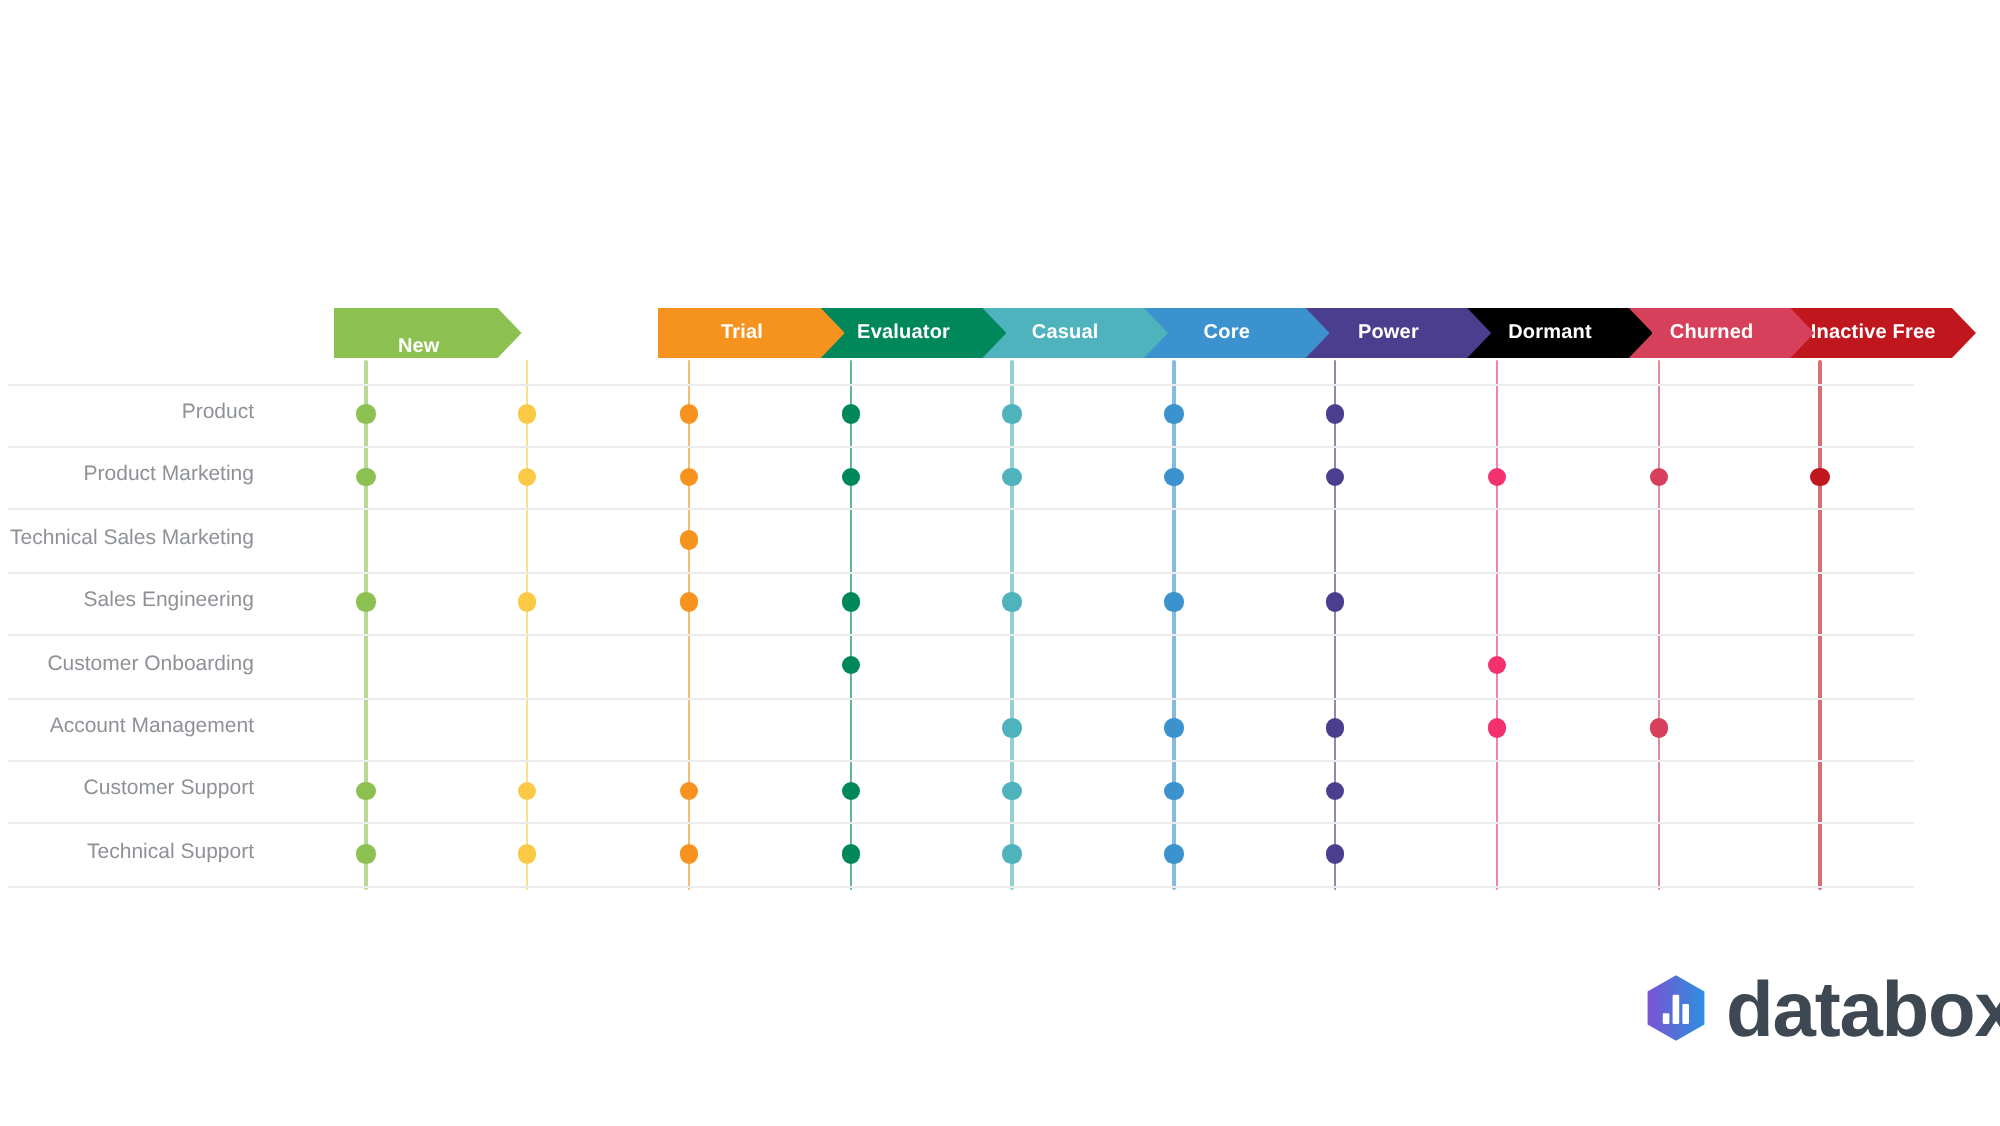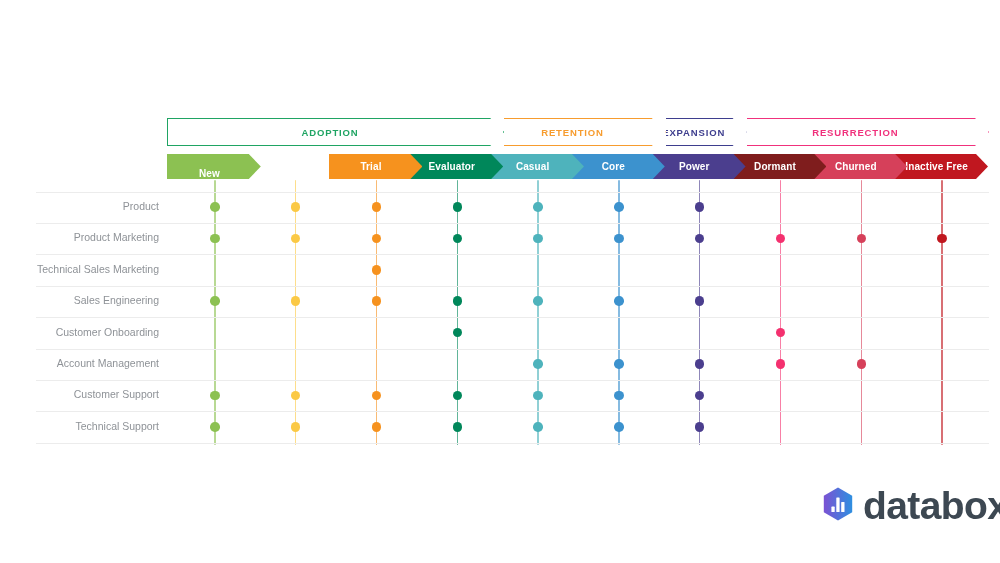--- a/index.html
+++ b/index.html
@@ -79,21 +79,21 @@
     font-size: 10px; font-weight: bold; color: #ffffff;
     white-space: nowrap;
     margin-right: 9px;
     letter-spacing: 0.1px;
   }
   .stage.first .slabel { margin-right: 9px; }
 
   
   #matrix {
     position: absolute;
-    left: 36px; top: 180px;
+    left: 4px; top: 180px;
     width: 953px; height: 266px;
   }
   .gridline {
     position: absolute; left: 0; width: 953px;
     height: 1px; background: #ececec;
   }
   .rowlabel {
     position: absolute;
     right: 953px;               
     font-size: 10.5px;
@@ -123,61 +123,40 @@
     font-weight: bold;
     color: #3d4852;
     letter-spacing: -0.6px;
   }
 </style>
 </head>
 <body>
 
 <div id="stage">
 
-  <div id="phase-row">
-      <div class="phase" style="left: 0px; width: 337.2px; color: rgb(31, 164, 99); z-index: 8;">
-        <div class="shell"></div>
-        <div class="plabel" style="color: rgb(31, 164, 99); margin-right: 11px;">ADOPTION</div>
-      </div>
-      <div class="phase" style="left: 323.2px; width: 175.6px; color: rgb(247, 156, 46); z-index: 6;">
-        <div class="shell"></div>
-        <div class="notch"></div>
-        <div class="plabel" style="color: rgb(247, 156, 46); margin-right: 11px;">RETENTION</div>
-      </div>
-      <div class="phase" style="left: 484.8px; width: 94.8px; color: rgb(62, 62, 142); z-index: 4;">
-        <div class="shell"></div>
-        <div class="notch"></div>
-        <div class="plabel" style="color: rgb(62, 62, 142); margin-right: 11px;">EXPANSION</div>
-      </div>
-      <div class="phase" style="left: 565.6px; width: 256.4px; color: rgb(240, 49, 124); z-index: 2;">
-        <div class="shell"></div>
-        <div class="notch"></div>
-        <div class="plabel" style="color: rgb(240, 49, 124); margin-right: 11px;">RESURRECTION</div>
-      </div>
-    </div>
   <div id="stage-row">
       <div class="stage first" style="left: 0px; width: 93.8px; background: rgb(140, 193, 82); z-index: 10;">
         <span class="slabel">New</span>
       </div>
       <div class="stage" style="left: 161.6px; width: 93.8px; background: rgb(246, 146, 30); z-index: 8;">
         <span class="slabel">Trial</span>
       </div>
       <div class="stage" style="left: 242.4px; width: 93.8px; background: rgb(0, 135, 90); z-index: 7;">
         <span class="slabel">Evaluator</span>
       </div>
       <div class="stage" style="left: 323.2px; width: 93.8px; background: rgb(78, 179, 188); z-index: 6;">
         <span class="slabel">Casual</span>
       </div>
       <div class="stage" style="left: 404px; width: 93.8px; background: rgb(60, 146, 206); z-index: 5;">
         <span class="slabel">Core</span>
       </div>
       <div class="stage" style="left: 484.8px; width: 93.8px; background: rgb(75, 62, 142); z-index: 4;">
         <span class="slabel">Power</span>
       </div>
-      <div class="stage" style="left: 565.6px; width: 93.8px; background: #7f1d1d; z-index: 3; text-align: center;">
+      <div class="stage" style="left: 565.6px; width: 93.8px; background: #000000; z-index: 3; text-align: center;">
         <span class="slabel">Dormant</span>
       </div>
       <div class="stage" style="left: 646.4px; width: 93.8px; background: rgb(214, 64, 90); z-index: 2;">
         <span class="slabel">Churned</span>
       </div>
       <div class="stage" style="left: 727.2px; width: 93.8px; background: rgb(192, 23, 31); z-index: 1;">
         <span class="slabel">Inactive Free</span>
       </div>
     </div>
   <div id="matrix">

